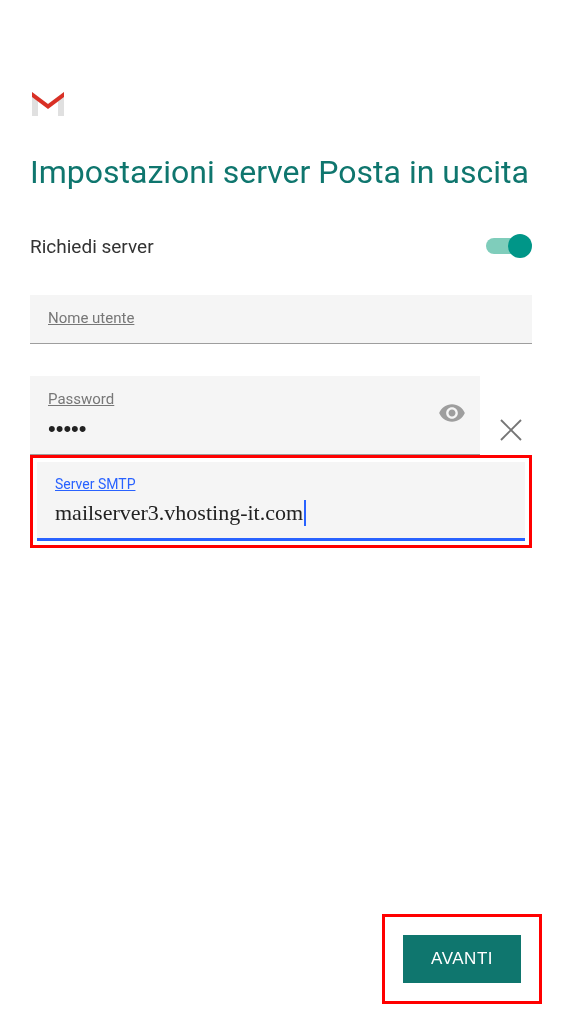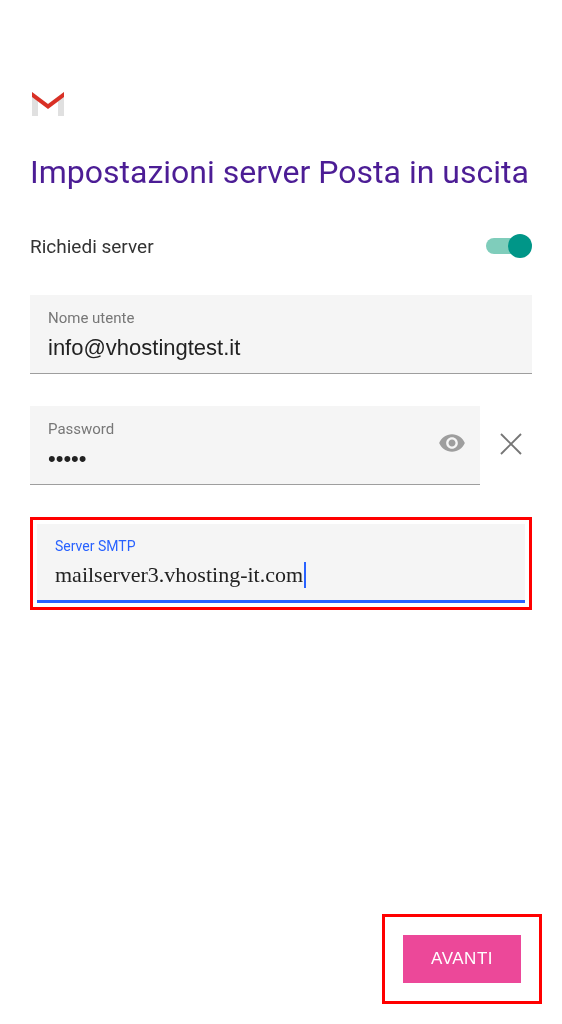--- a/index.html
+++ b/index.html
@@ -15,21 +15,21 @@
       position: relative;
       padding: 30px;
     }
     .logo {
       margin-top: 60px;
       margin-bottom: 30px;
     }
     .page-title {
       font-size: 32px;
       font-weight: 400;
-      color: #4c1d95;
+      color: #0f766e;
       line-height: 1.25;
       margin-bottom: 40px;
     }
     .toggle-row {
       display: flex;
       align-items: center;
       justify-content: space-between;
       margin-bottom: 35px;
     }
     .toggle-label {
@@ -63,35 +63,35 @@
     .field {
       background: #f5f5f5;
       padding: 14px 18px 10px 18px;
       border-bottom: 1px solid #9e9e9e;
       margin-bottom: 32px;
     }
     .field-label {
       font-size: 15px;
       color: #777;
       margin-bottom: 6px;
+      text-decoration: underline;
     }
     .field-value {
       font-size: 22px;
       color: #222;
       border: none;
       background: transparent;
       width: 100%;
       outline: none;
       padding: 2px 0;
     }
     .password-row {
       display: flex;
-      align-items: center;
+      align-items: flex-end;
       gap: 10px;
-      margin-bottom: 32px;
     }
     .password-field {
       flex: 1;
       background: #f5f5f5;
       padding: 14px 18px 10px 18px;
       border-bottom: 1px solid #9e9e9e;
       position: relative;
     }
     .eye-icon {
       position: absolute;
@@ -135,21 +135,21 @@
     .button-area {
       position: absolute;
       bottom: 20px;
       right: 20px;
     }
     .highlight-button-box {
       border: 3px solid #ff0000;
       padding: 18px;
     }
     .next-button {
-      background: #ec4899;
+      background: #0f766e;
       color: #fff;
       border: none;
       padding: 14px 28px;
       font-size: 17px;
       font-weight: 500;
       letter-spacing: 0.5px;
       cursor: pointer;
     }
   </style>
 </head>
@@ -170,21 +170,20 @@
 <div class="toggle-row">
   <span class="toggle-label">Richiedi server</span>
   <div class="toggle">
     <div class="toggle-track"></div>
     <div class="toggle-thumb"></div>
   </div>
 </div>
 
 <div class="field">
   <div class="field-label">Nome utente</div>
-  <input type="text" class="field-value" value="info@vhostingtest.it" style="">
 </div>
 
 <div class="password-row">
   <div class="password-field">
     <div class="field-label">Password</div>
     <input type="text" class="field-value" value="•••••" style="">
     <span class="eye-icon">
       <svg width="28" height="28" viewBox="0 0 24 24" fill="#9e9e9e">
         <path d="M12 4.5C7 4.5 2.73 7.61 1 12c1.73 4.39 6 7.5 11 7.5s9.27-3.11 11-7.5c-1.73-4.39-6-7.5-11-7.5zM12 17c-2.76 0-5-2.24-5-5s2.24-5 5-5 5 2.24 5 5-2.24 5-5 5zm0-8c-1.66 0-3 1.34-3 3s1.34 3 3 3 3-1.34 3-3-1.34-3-3-3z"></path>
       </svg>

